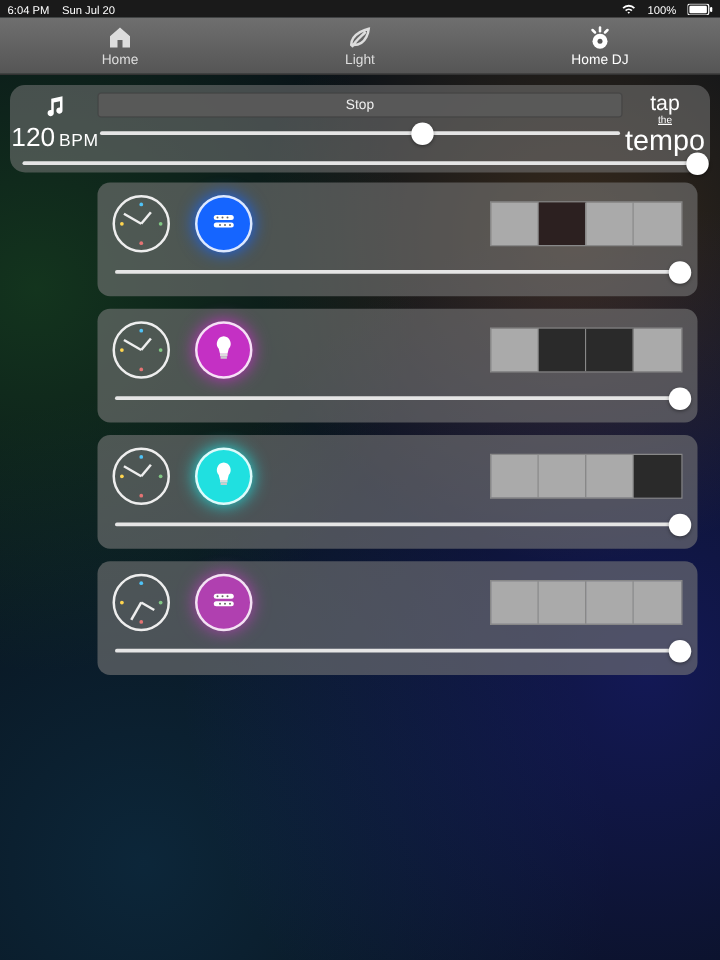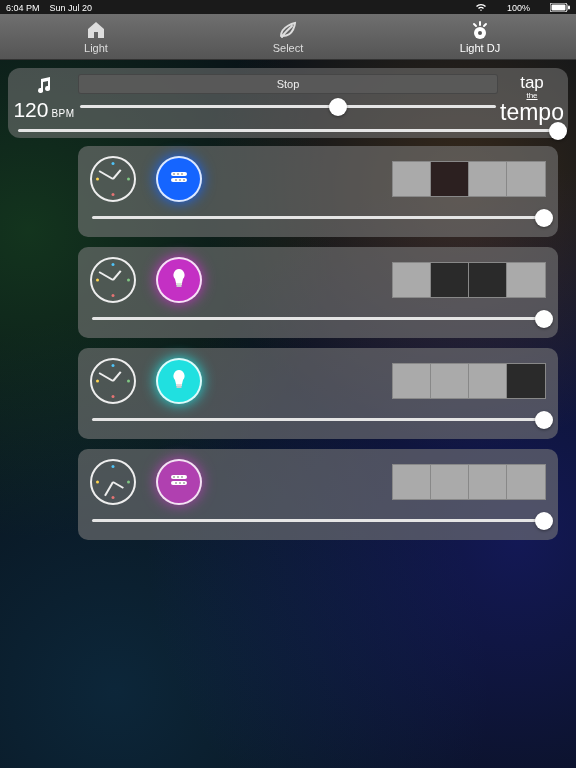--- a/index.html
+++ b/index.html
@@ -13,21 +13,21 @@
     color: #e8e8e8;
     position: relative;
   }
 
   
   .status-bar {
     display: flex; justify-content: space-between; align-items: center;
     font-size: 9px; color: #fff; padding: 2px 6px 1px 6px; height: 14px;
     background: #1a1a1a;
   }
-  .status-right { display: flex; align-items: center; gap: 20px; }
+  .status-right { display: flex; align-items: center; gap: 9px; }
   .wifi, .batt { display: inline-block; }
   .wifi svg, .batt svg { display:block; }
 
   
   .topnav {
     display: flex; background: linear-gradient(#6f6f6f,#555); height: 46px;
     border-bottom: 1px solid #333;
   }
   .navitem {
     flex: 1; display: flex; flex-direction: column; align-items: center; justify-content: center;
@@ -38,21 +38,21 @@
 
   
   .control-card {
     margin: 8px; background: rgba(120,120,120,0.55); border-radius: 12px;
     padding: 6px 8px 14px 8px; display: flex; align-items: stretch; gap: 6px;
     position: relative;
   }
   .bpm-box { width: 56px; display:flex; flex-direction:column; align-items:center; justify-content:center; color:#fff; }
   .bpm-row { display:flex; align-items:baseline; gap:3px; }
   .bpm-num { font-size:21px; font-weight:500; }
-  .bpm-unit { font-size:10px; letter-spacing:0.5px;text-align:center; }
+  .bpm-unit { font-size:14px; letter-spacing:0.5px;text-align:center; }
   .control-center { flex:1; display:flex; flex-direction:column; gap:1px; }
   .pill-btn {
     background: rgba(90,90,90,0.9); color:#eee; font-size:11px; text-align:center;
     border-radius:3px; padding:3px 0; cursor:pointer; border:1px solid rgba(0,0,0,0.2);
   }
   .tempo-box { width:56px; display:flex; flex-direction:column; align-items:center; justify-content:center; color:#fff; line-height:1; }
   .tempo-top { font-size:17px; }
   .tempo-the { font-size:8px; margin:1px 0;text-decoration:underline; }
   .tempo-bot { font-size:23px; }
 
@@ -130,41 +130,41 @@
   </div>
 </div>
 
 <div class="topnav">
   <div class="navitem">
     <span class="navicon">
       <svg width="22" height="20" viewBox="0 0 22 20">
           <path d="M3 9 L11 2 L19 9 L19 18 L13 18 L13 12 L9 12 L9 18 L3 18 Z" fill="#ddd"></path>
         </svg>
     </span>
-    <span>Light</span>
+    <span>Home</span>
   </div>
   <div class="navitem">
     <span class="navicon">
       <svg width="22" height="20" viewBox="0 0 22 20">
           <path d="M4 16 C4 6 18 3 18 3 C18 3 17 16 6 16 M5 17 C7 13 12 9 15 6" fill="none" stroke="#ddd" stroke-width="2" stroke-linecap="round"></path>
         </svg>
     </span>
-    <span>Select</span>
+    <span>Light</span>
   </div>
   <div class="navitem active">
     <span class="navicon">
       <svg width="24" height="20" viewBox="0 0 24 20">
           <circle cx="12" cy="13" r="6" fill="#fff"></circle>
           <circle cx="12" cy="13" r="2" fill="#555"></circle>
           <line x1="6" y1="4" x2="8" y2="6" stroke="#fff" stroke-width="2" stroke-linecap="round"></line>
           <line x1="12" y1="2" x2="12" y2="5" stroke="#fff" stroke-width="2" stroke-linecap="round"></line>
           <line x1="18" y1="4" x2="16" y2="6" stroke="#fff" stroke-width="2" stroke-linecap="round"></line>
         </svg>
     </span>
-    <span>Light DJ</span>
+    <span>Home DJ</span>
   </div>
 </div>
 
 <div class="control-card">
   <div class="bpm-box">
     <span>
       <svg width="20" height="18" viewBox="0 0 20 18">
           <path d="M7 3 L16 1 L16 12 A2.5 2.5 0 1 1 14 10 L14 5 L9 6 L9 14 A2.5 2.5 0 1 1 7 12 Z" fill="#fff"></path>
         </svg>
     </span>

